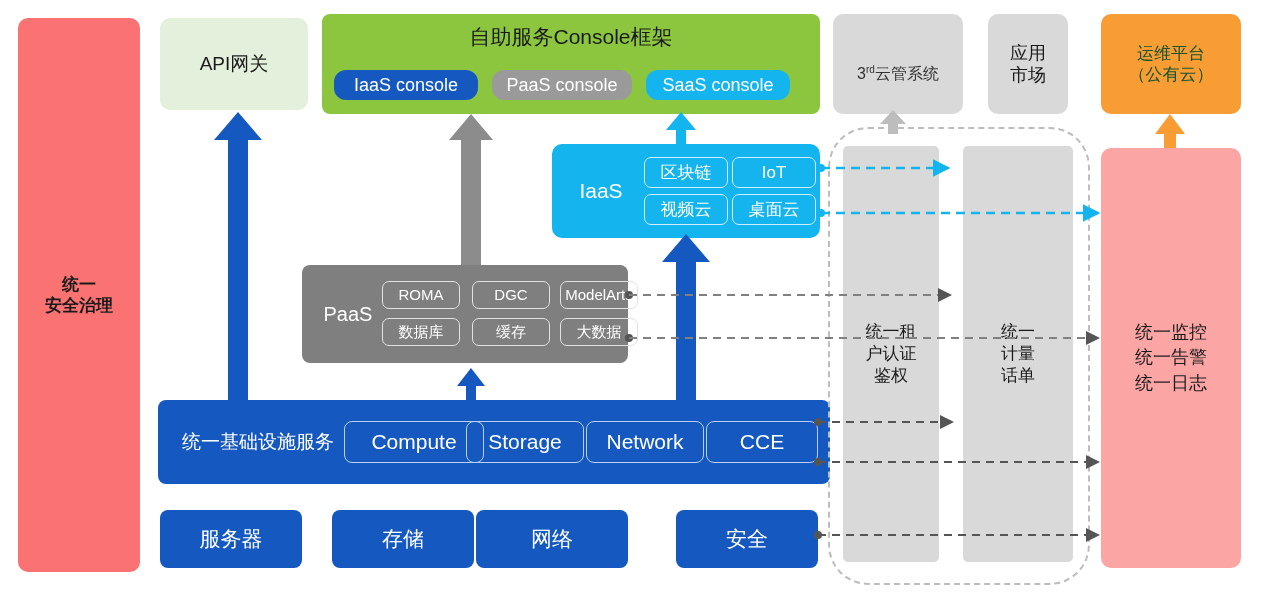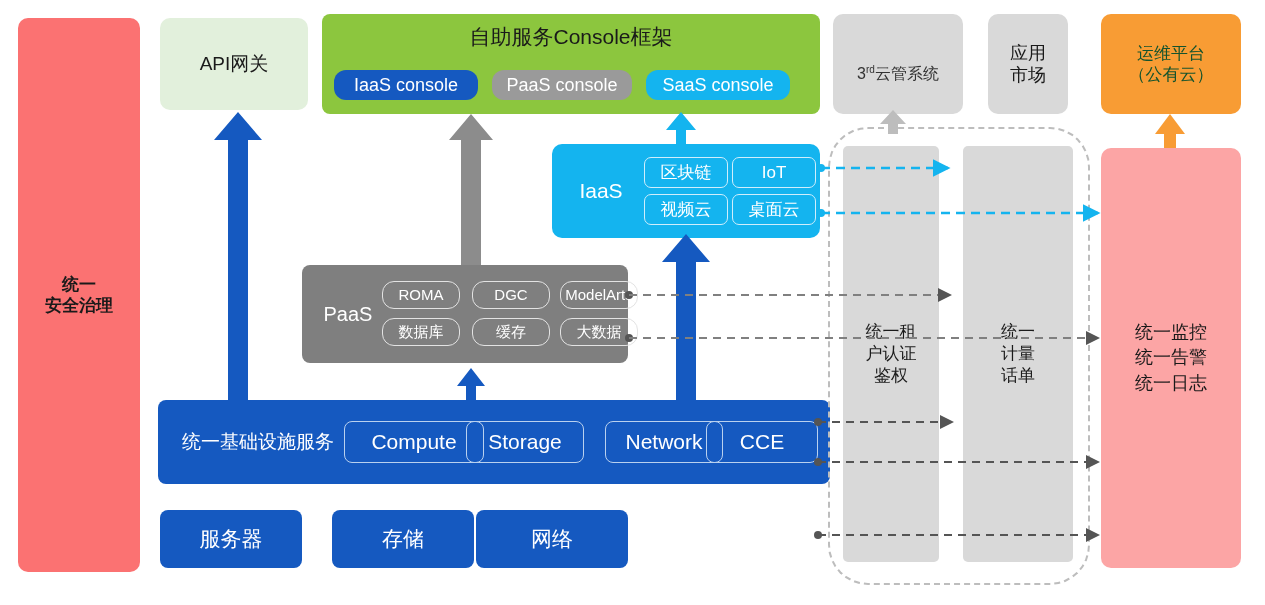--- a/index.html
+++ b/index.html
@@ -126,21 +126,21 @@
     display: block;
   }
   .panel-paas .paas-label {
     position: absolute; left: 8px; top: 0; bottom: 0; width: 76px;
     display: flex; align-items: center; justify-content: center;
     color: #ffffff; font-size: 20px;
   }
   .paas-chip {
     position: absolute; box-sizing: border-box;
     height: 28px; width: 78px;
-    border: 1.6px solid #e3e3e3; border-radius: 12px;
+    border: 1.6px solid #e3e3e3; border-radius: 7px;
     display: flex; align-items: center; justify-content: center;
     color: #ffffff; font-size: 15px;
   }
   .pc-r1 { top: 16px; } .pc-r2 { top: 53px; }
   .pc-c1 { left: 80px; } .pc-c2 { left: 170px; } .pc-c3 { left: 258px; }
 
   
   .panel-infra {
     left: 158px; top: 400px; width: 672px; height: 84px;
     background: #1559c0; border-radius: 8px;
@@ -153,21 +153,21 @@
   }
   .infra-chip {
     position: absolute; box-sizing: border-box;
     height: 42px; top: 21px;
     border: 1.8px solid #b9d1ef; border-radius: 8px;
     display: flex; align-items: center; justify-content: center;
     color: #ffffff; font-size: 21px;
   }
   .ic-1 { left: 186px; width: 140px; }
   .ic-2 { left: 308px; width: 118px; }
-  .ic-3 { left: 447px; width: 118px; }
+  .ic-3 { left: 428px; width: 118px; }
   .ic-4 { left: 548px; width: 112px; }
 
   
   .res-box {
     top: 510px; height: 58px;
     background: #1559c0; border-radius: 8px;
     color: #ffffff; font-size: 21px;
   }
   .rb-1 { left: 160px; width: 142px; }
   .rb-2 { left: 332px; width: 142px; }
@@ -262,20 +262,21 @@
     <div class="infra-label">统一基础设施服务</div>
     <div class="infra-chip ic-1">Compute</div>
     <div class="infra-chip ic-2">Storage</div>
     <div class="infra-chip ic-3">Network</div>
     <div class="infra-chip ic-4">CCE</div>
   </div>
 
   <div class="box res-box rb-1">服务器</div>
   <div class="box res-box rb-2">存储</div>
   <div class="box res-box rb-3">网络</div>
+  <div class="box res-box rb-4">安全</div>
 
   <div class="dashed-frame"></div>
 
   <div class="col-grey col-auth">统一租
 户认证
 鉴权</div>
   <div class="col-grey col-meter">统一
 计量
 话单</div>
 

